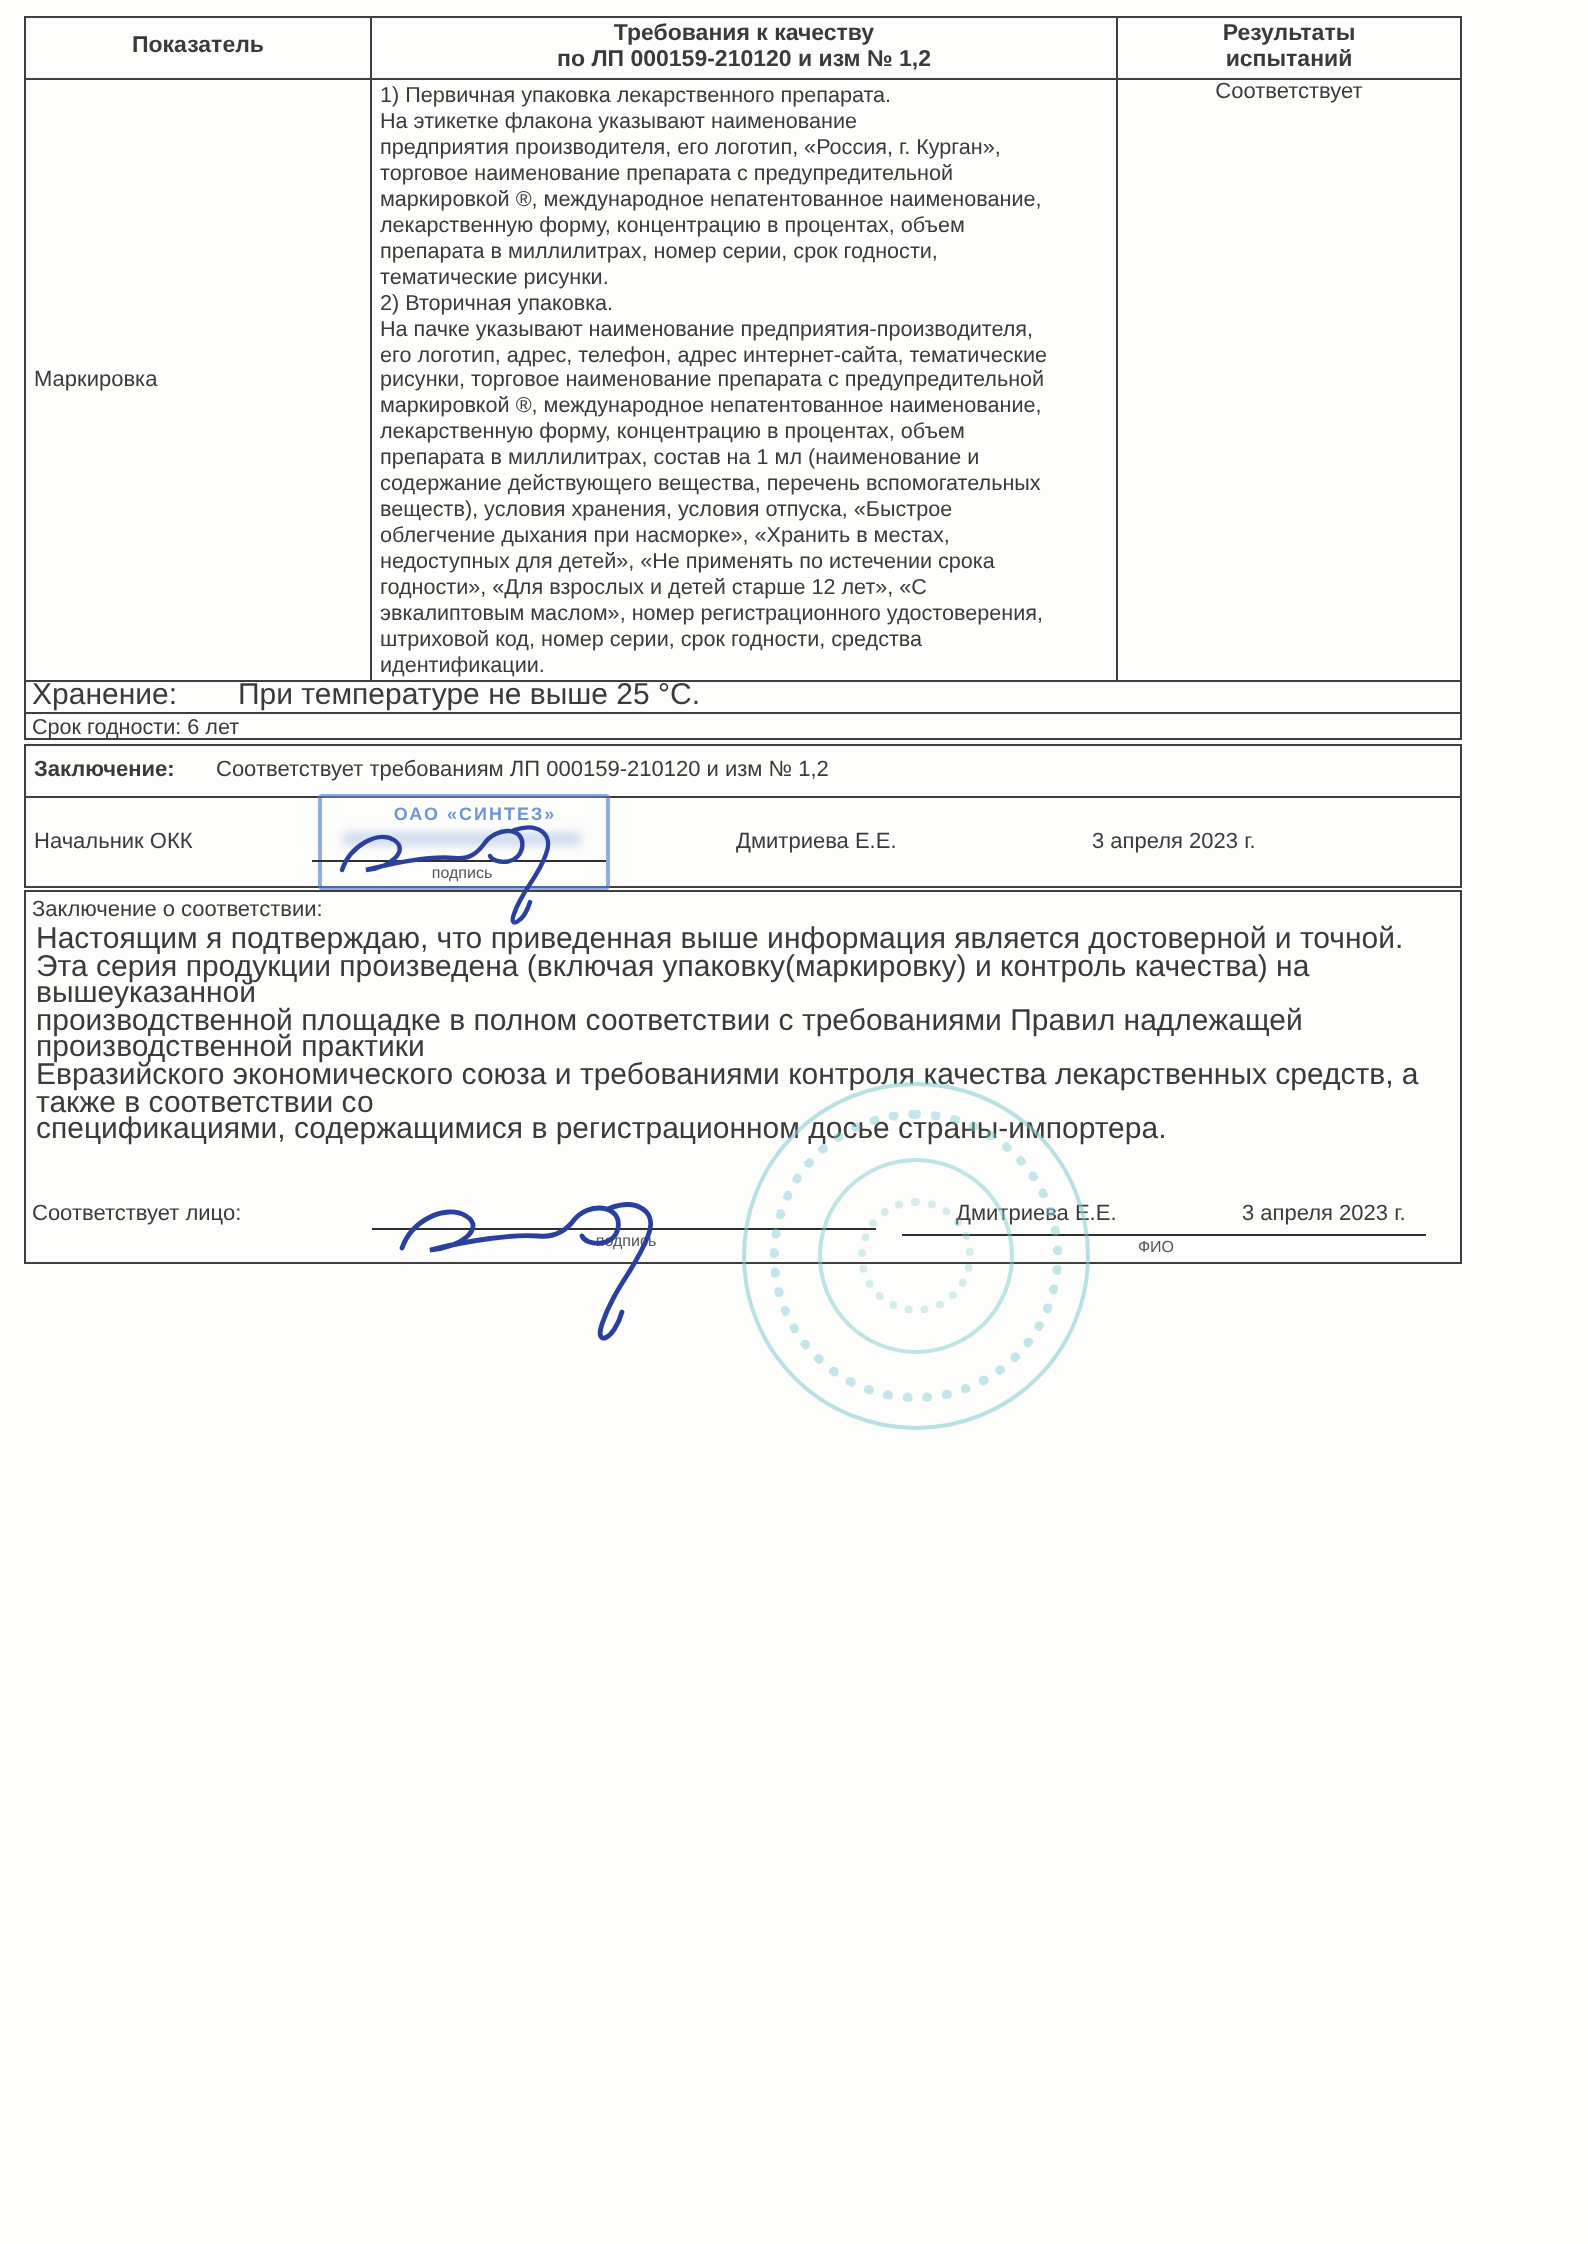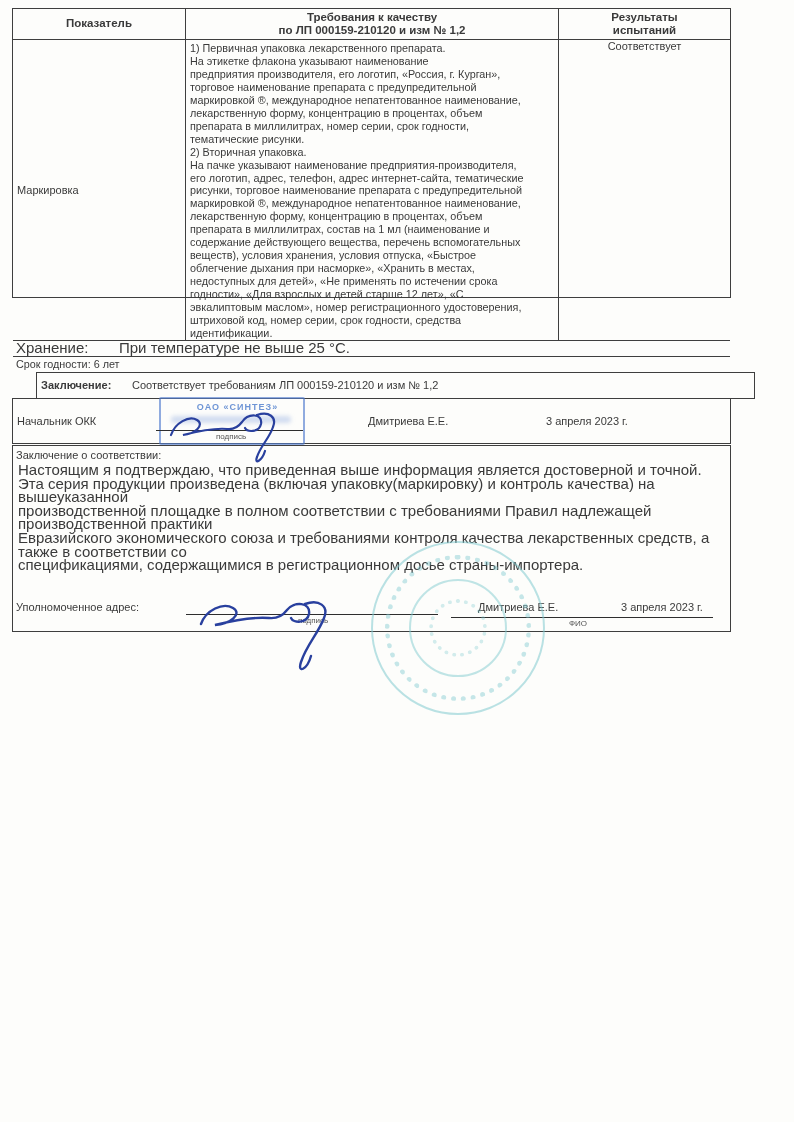--- a/index.html
+++ b/index.html
@@ -5,39 +5,39 @@
   html,body { margin:0; padding:0; background:#e8e8e8; }
   .page {
     position:relative; width:794px; height:1122px; margin:0 auto;
     background:#fdfdfb; overflow:hidden;
     font-family:"Liberation Sans", sans-serif; color:#3a3a3a;
   }
   .box { position:absolute; left:12px; width:719px; border:1.6px solid #3e3e3e; box-sizing:border-box; background:transparent; }
   .preline { white-space:pre-line; }
 
   
-  #tbl { top:8px; height:290px; }
+  #tbl { top:8px; height:362px; }
   .hdr-row { display:flex; height:30px; }
   .hdr-cell { box-sizing:border-box; font-weight:bold; font-size:11.5px; line-height:13.5px;
               display:flex; flex-direction:column; justify-content:center; align-items:center; text-align:center; }
   .cell-c1 { width:173px; border-right:1.4px solid #3e3e3e; }
   .cell-c2 { width:373px; border-right:1.4px solid #3e3e3e; }
   .cell-c3 { flex:1; }
   .marking-row { display:flex; height:300px; border-top:1.4px solid #3e3e3e; }
   .marking-ind { box-sizing:border-box; width:173px; border-right:1.4px solid #3e3e3e;
                  display:flex; align-items:center; padding-left:4px; font-size:11px; }
   .marking-req { box-sizing:border-box; width:373px; border-right:1.4px solid #3e3e3e;
                  padding:2px 3px 0 4px; font-size:10.8px; line-height:12.95px; }
   .marking-res { flex:1; display:flex; justify-content:center; font-size:11px; }
   .storage-row { display:flex; height:15px; border-top:1.4px solid #3e3e3e; font-size:15px; line-height:14px; }
   .storage-label { width:106px; padding-left:3px; box-sizing:border-box; }
   .shelf-row { height:16px; border-top:1.4px solid #3e3e3e; font-size:10.8px; line-height:15px; padding-left:3px; }
 
   
-  #conclusion-box { top:372px; height:27px; font-size:11px;margin-left:24px; }
+  #conclusion-box { top:372px; height:27px; font-size:11px; }
   .concl-label { position:absolute; left:4px; top:6px; font-weight:bold; }
   .concl-value { position:absolute; left:95px; top:6px; }
 
   
   #okk-box { top:398px; height:46px; }
   .okk-title { position:absolute; left:4px; top:16px; font-size:11px; }
   .okk-name  { position:absolute; left:355px; top:16px; font-size:11px; }
   .okk-date  { position:absolute; left:533px; top:16px; font-size:11px; }
   .sig-line-1 { position:absolute; left:143px; top:31px; width:147px; border-bottom:1.4px solid #2e2e2e; }
   .sig-caption-1 { position:absolute; left:188px; top:33px; width:60px; text-align:center; font-size:8px; color:#555; }
@@ -151,21 +151,21 @@
     <span class="okk-date">3 апреля 2023 г.</span>
   </div>
 
   <div class="box" id="compliance-box">
     <span class="comp-title">Заключение о соответствии:</span>
     <div class="comp-p1 preline">Настоящим я подтверждаю, что приведенная выше информация является достоверной и точной.
 Эта серия продукции произведена (включая упаковку(маркировку) и контроль качества) на вышеуказанной
 производственной площадке в полном соответствии с требованиями Правил надлежащей производственной практики
 Евразийского экономического союза и требованиями контроля качества лекарственных средств, а также в соответствии со
 спецификациями, содержащимися в регистрационном досье страны-импортера.</div>
-    <span class="auth-label">Уполномоченное адрес:</span>
+    <span class="auth-label">Соответствует лицо:</span>
     <div class="sig-line-2"></div>
     <div class="sig-caption-2">подпись</div>
     <svg class="sig-svg-2" viewBox="0 0 170 85">
       <path d="M8 30 C13 16, 30 8, 40 14 C50 20, 37 30, 22 31 C42 26, 64 23, 76 24 C86 25, 91 20, 94 16 C101 7, 118 8, 116 20 C114 30, 100 29, 98 24 M112 10 C126 5, 136 12, 131 24 C125 40, 114 50, 108 68 C104 80, 114 76, 118 62" stroke="#29409e" stroke-width="2.4" fill="none" stroke-linecap="round"></path>
     </svg>
     <span class="comp-name">Дмитриева Е.Е.</span>
     <div class="name-line-2"></div>
     <div class="name-caption-2">ФИО</div>
     <span class="comp-date">3 апреля 2023 г.</span>
   </div>

